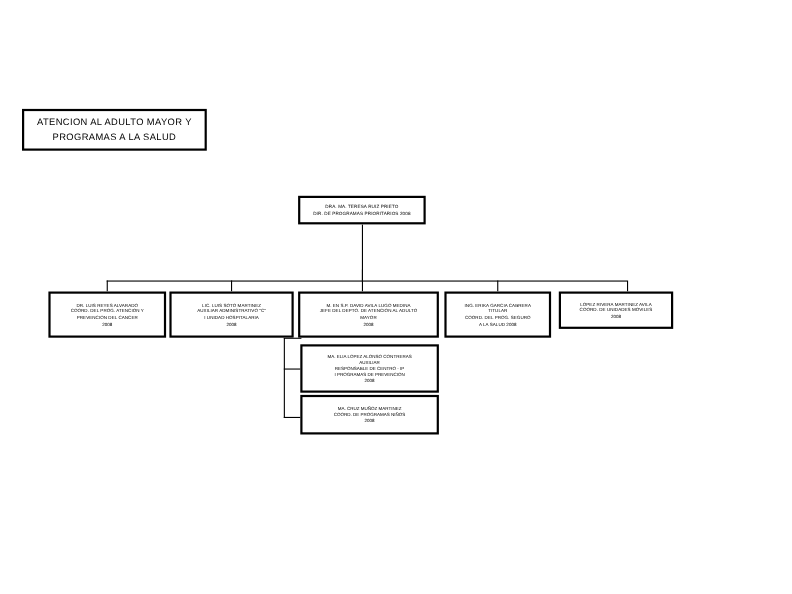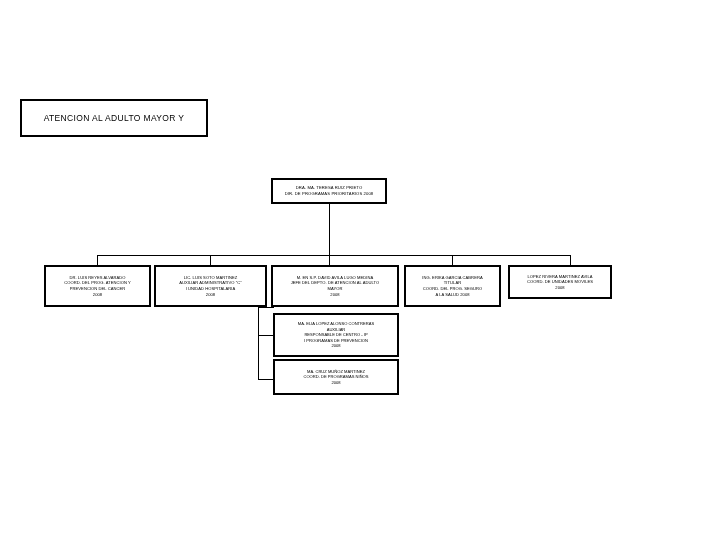--- a/index.html
+++ b/index.html
@@ -40,21 +40,21 @@
     display: block;
     width: 100%;
     white-space: nowrap;
     overflow: hidden;
   }
 
   
   #title-box {
     left: 20px;
     top: 99px;
-    width: 188px;
+    width: 168px;
     height: 38px;
     border-width: 2px;
     font-size: 8.5px;
     letter-spacing: 0.35px;
     line-height: 13px;
   }
 
   
   #root-node {
     left: 271px;
@@ -127,20 +127,21 @@
   #elbow-b1    { left: 258px; top: 335px; width: 16px; }
   #elbow-b2    { left: 258px; top: 379px; width: 16px; }
 </style>
 </head>
 <body>
 
 <div id="chart-canvas">
 
   <div class="node" id="title-box">
     <span class="line">ATENCION AL ADULTO MAYOR Y</span>
+    <span class="line">PROGRAMAS A LA SALUD</span>
   </div>
 
   <div class="node" id="root-node">
     <span class="line">DRA. MA. TERESA RUIZ PRIETO</span>
     <span class="line">DIR. DE PROGRAMAS PRIORITARIOS 2008</span>
   </div>
 
   <div class="conn v" id="stem-root"></div>
   <div class="conn h" id="bus-bar"></div>
   <div class="conn v" id="stem-l1"></div>

